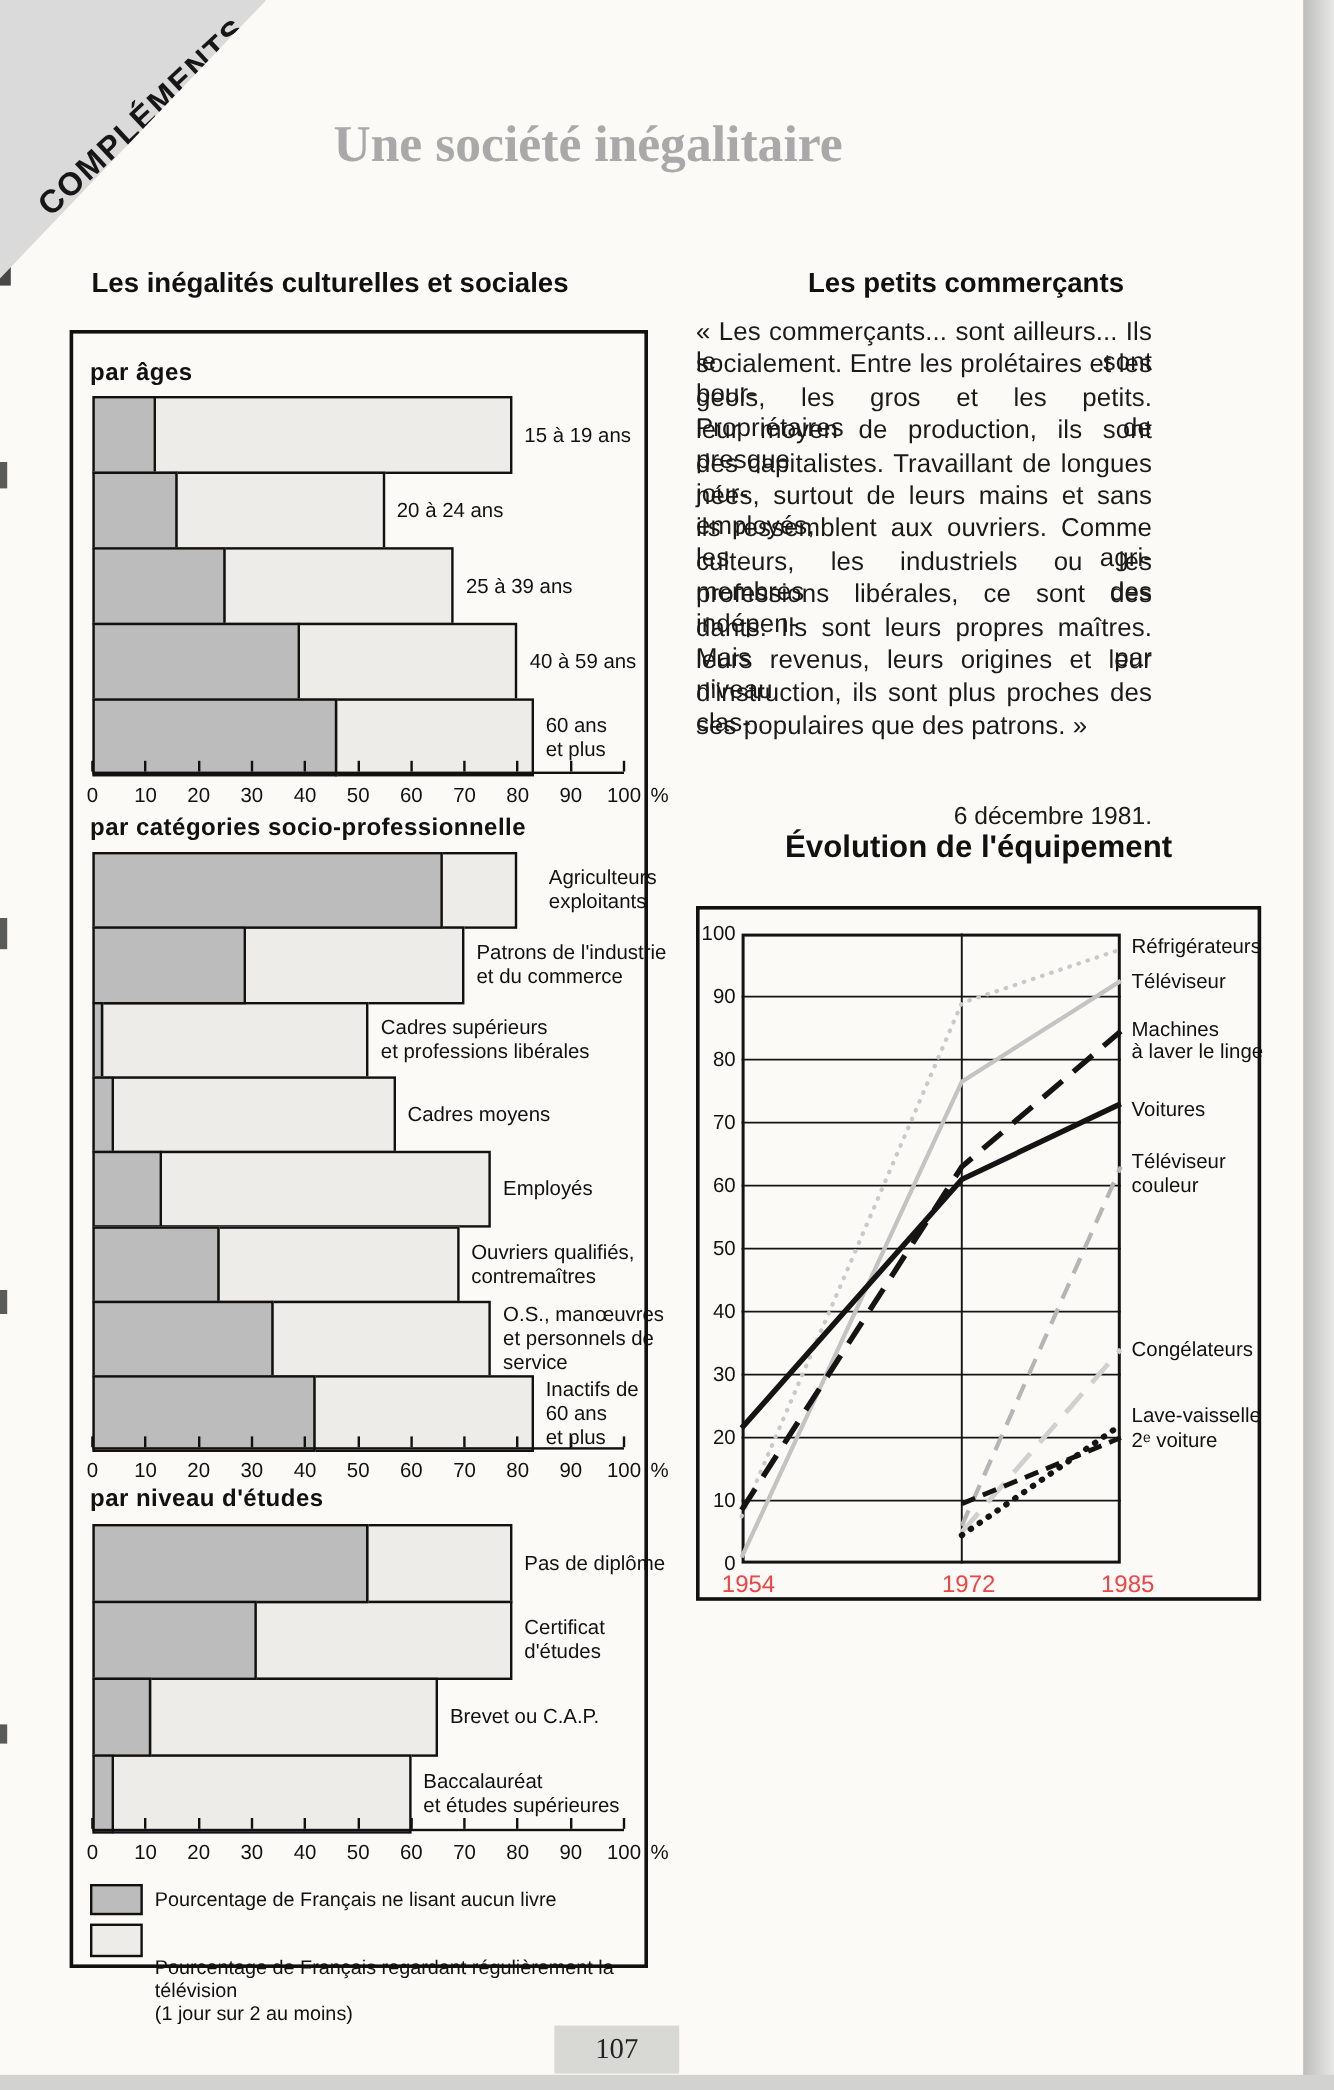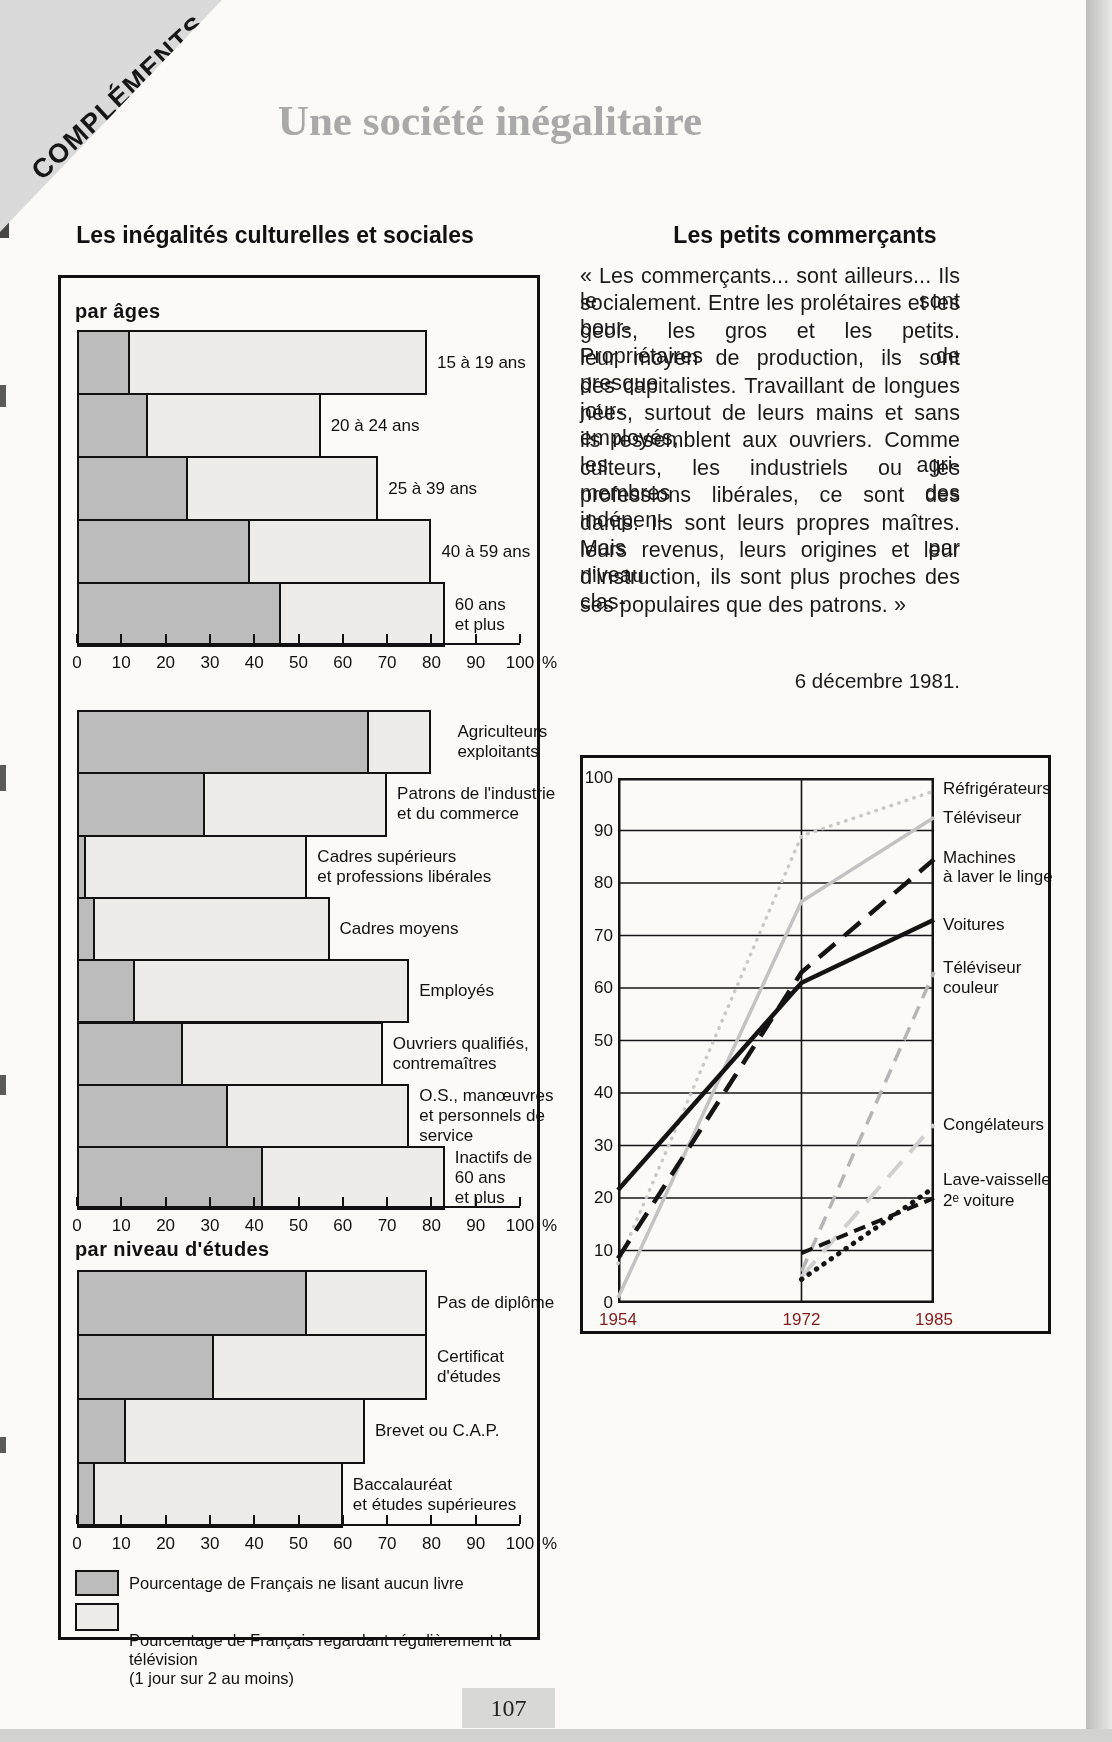--- a/index.html
+++ b/index.html
@@ -42,24 +42,24 @@
           text-align:justify;text-align-last:justify;color:#1a1a1a;}
   .q-line.last{text-align-last:left;}
   .attr-line{position:absolute;left:580px;width:380px;text-align:right;font-size:20.5px;color:#1a1a1a;}
   .attr-line i{font-style:italic;}
   
   .equip-heading{position:absolute;left:580px;top:690px;width:471px;text-align:center;
                  font-weight:bold;font-size:26px;color:#111;}
   .equip-box{position:absolute;left:580px;top:755px;width:471px;height:579px;
              border:3px solid #111;box-sizing:border-box;background:#fbfaf7;}
   .equip-ylabel{position:absolute;width:30px;text-align:right;font-size:17px;color:#111;}
-  .equip-xlabel{position:absolute;width:56px;text-align:center;font-size:17px;color:#7f1d1d;}
+  .equip-xlabel{position:absolute;width:56px;text-align:right;font-size:20px;color:#ef4444;}
   .equip-series-label{position:absolute;font-size:17px;line-height:19.5px;color:#111;white-space:nowrap;}
   
-  .footer-badge{position:absolute;left:462px;top:1688px;width:93px;height:40px;background:#d8d8d5;
+  .footer-badge{position:absolute;left:462px;top:1688px;width:104px;height:40px;background:#d8d8d5;
                 display:flex;align-items:center;justify-content:center;
                 font-family:"Liberation Serif",serif;font-size:24px;color:#222;}
 </style>
 </head>
 <body>
 
 <div class="page">
 
   <div class="scan-left"></div>
   <div class="scan-mark" style="top:385px;height:22px;"></div>
@@ -121,20 +121,21 @@
       <div class="axis-tick-label" style="left: 261.8px; top: 375px;">60</div>
       <div class="axis-tick" style="left: 325.1px; top: 356px;"></div>
       <div class="axis-tick-label" style="left: 306.1px; top: 375px;">70</div>
       <div class="axis-tick" style="left: 369.4px; top: 356px;"></div>
       <div class="axis-tick-label" style="left: 350.4px; top: 375px;">80</div>
       <div class="axis-tick" style="left: 413.7px; top: 356px;"></div>
       <div class="axis-tick-label" style="left: 394.7px; top: 375px;">90</div>
       <div class="axis-tick" style="left: 458px; top: 356px;"></div>
       <div class="axis-tick-label" style="left: 439px; top: 375px;">100</div>
       <div class="axis-pct" style="left: 481px; top: 375px;">%</div>
+      <div class="chart-title" style="top: 401px;">par catégories socio-professionnelle</div>
       <div class="bar-row-light" style="left: 306.38px; top: 432px; width: 64.02px; height: 64.3px;"></div>
       <div class="bar-row-dark" style="left: 16px; top: 432px; width: 292.38px; height: 64.3px;"></div>
       <div class="bar-label" style="left: 380.4px; top: 444.15px; margin-left: 16px;">
         <div>Agriculteurs</div>
         <div>exploitants</div>
       </div>
       <div class="bar-row-light" style="left: 142.47px; top: 494.3px; width: 183.63px; height: 64.3px;"></div>
       <div class="bar-row-dark" style="left: 16px; top: 494.3px; width: 128.47px; height: 64.3px;"></div>
       <div class="bar-label" style="left: 336.1px; top: 506.45px;">
         <div>Patrons de l'industrie</div>
@@ -268,20 +269,21 @@
       <div class="q-line" style="top: 428.4px;">ils ressemblent aux ouvriers. Comme les agri-</div>
       <div class="q-line" style="top: 455.8px;">culteurs, les industriels ou les membres des</div>
       <div class="q-line" style="top: 483.2px;">professions libérales, ce sont des indépen-</div>
       <div class="q-line" style="top: 510.6px;">dants. Ils sont leurs propres maîtres. Mais par</div>
       <div class="q-line" style="top: 538px;">leurs revenus, leurs origines et leur niveau</div>
       <div class="q-line" style="top: 565.4px;">d'instruction, ils sont plus proches des clas-</div>
       <div class="q-line last" style="top: 592.8px;">ses populaires que des patrons. »</div>
     </div>
   <div class="attr-line" style="top:641px;margin-top:28px;">6 décembre 1981.</div>
 
+  <div class="equip-heading">Évolution de l'équipement</div>
   <div class="equip-box" id="equipBox">
       <svg width="316" height="525" viewBox="0 0 316 525" style="position: absolute; left: 35px; top: 20px; overflow: visible;">
         <line x1="0" y1="52.5" x2="316" y2="52.5" stroke="#141414" stroke-width="1.6"></line>
         <line x1="0" y1="105" x2="316" y2="105" stroke="#141414" stroke-width="1.6"></line>
         <line x1="0" y1="157.5" x2="316" y2="157.5" stroke="#141414" stroke-width="1.6"></line>
         <line x1="0" y1="210" x2="316" y2="210" stroke="#141414" stroke-width="1.6"></line>
         <line x1="0" y1="262.5" x2="316" y2="262.5" stroke="#141414" stroke-width="1.6"></line>
         <line x1="0" y1="315" x2="316" y2="315" stroke="#141414" stroke-width="1.6"></line>
         <line x1="0" y1="367.5" x2="316" y2="367.5" stroke="#141414" stroke-width="1.6"></line>
         <line x1="0" y1="420" x2="316" y2="420" stroke="#141414" stroke-width="1.6"></line>

